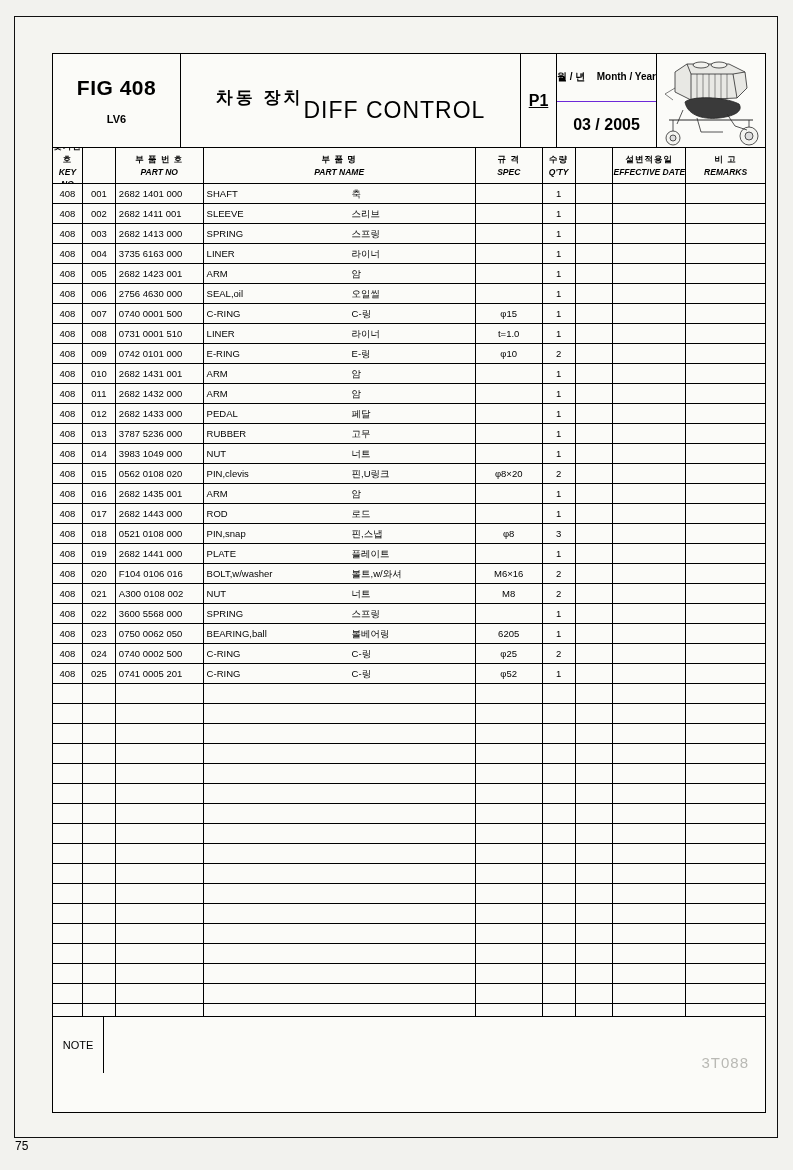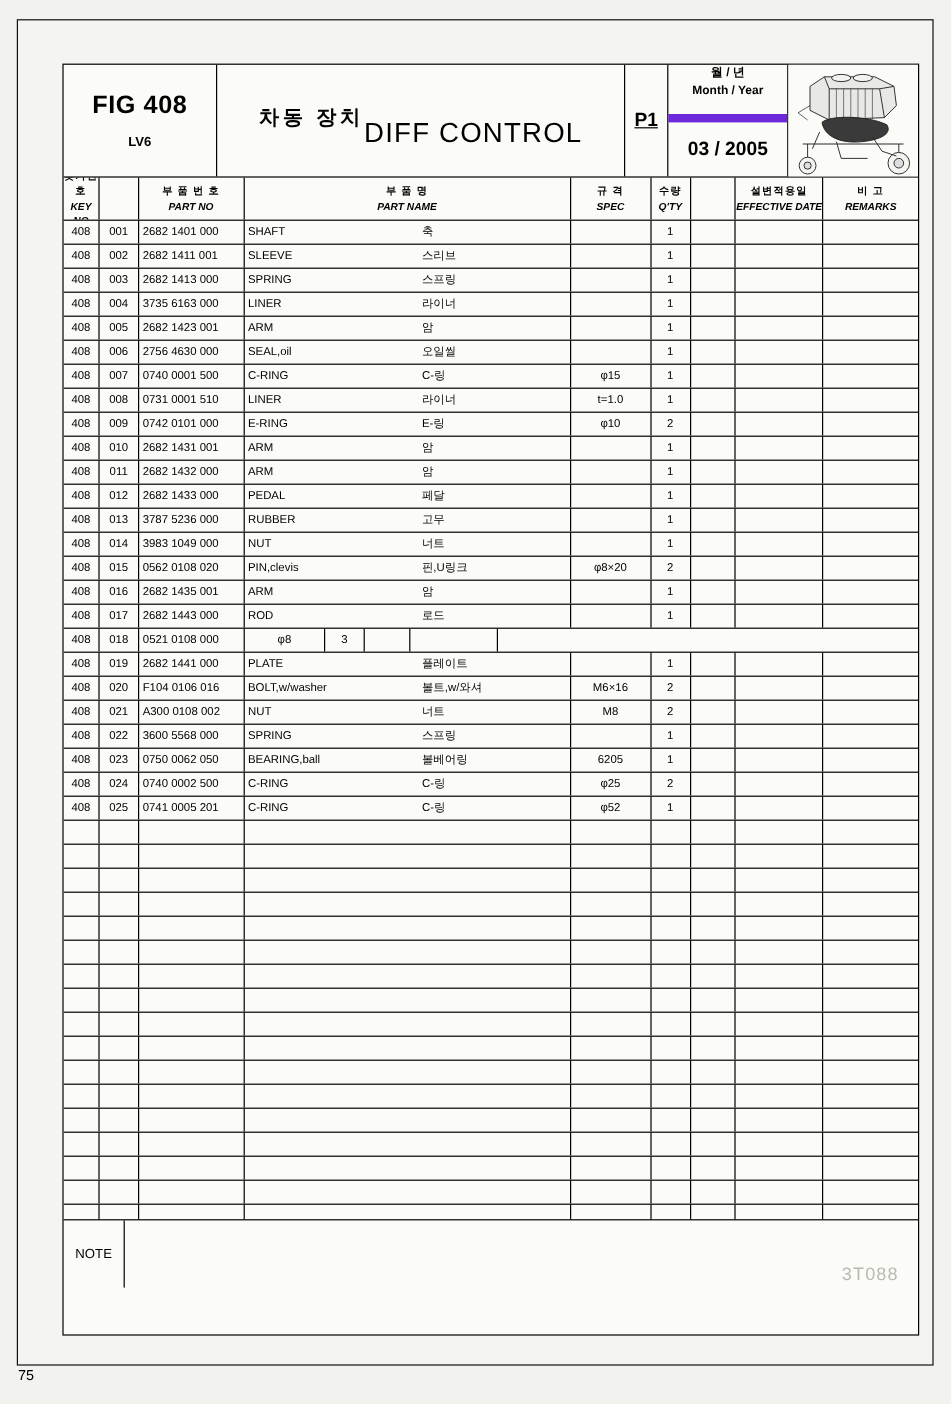--- a/index.html
+++ b/index.html
@@ -106,26 +106,25 @@
   }
   .hdr-date {
     width: 100px;
     border-right: 1px solid #000;
     box-sizing: border-box;
     display: flex;
     flex-direction: column;
   }
   .hdr-date .d-top {
     height: 48px;
-    border-bottom: 7px solid #6d28d9;
-    box-sizing: border-box;
-    display: flex;
-    flex-direction: column;
+    border-bottom: 1px solid #6d28d9;
+    box-sizing: border-box;
+    display: flex;
     align-items: center;
-    justify-content: flex-start;
+    justify-content: space-between;
     font-size: 10px;
     font-weight: bold;
     line-height: 1.45;
   }
   .hdr-date .d-bot {
     flex: 1;
     display: flex;
     align-items: center;
     justify-content: center;
     font-size: 16px;
@@ -635,20 +634,24 @@
             <div class="cell c-spec t-center"></div>
             <div class="cell c-qty t-center">1</div>
             <div class="cell c-rep t-center"></div>
             <div class="cell c-eff t-center"></div>
             <div class="cell c-rem t-center"></div>
           </div>
           <div class="row">
             <div class="cell c-key t-center">408</div>
             <div class="cell c-seq t-center">018</div>
             <div class="cell c-part">0521 0108 000</div>
+            <div class="cell c-name name-cell">
+              <span class="name-en">PIN,snap</span>
+              <span class="name-ko">핀,스냅</span>
+            </div>
             <div class="cell c-spec t-center">φ8</div>
             <div class="cell c-qty t-center">3</div>
             <div class="cell c-rep t-center"></div>
             <div class="cell c-eff t-center"></div>
             <div class="cell c-rem t-center"></div>
           </div>
           <div class="row">
             <div class="cell c-key t-center">408</div>
             <div class="cell c-seq t-center">019</div>
             <div class="cell c-part">2682 1441 000</div>

